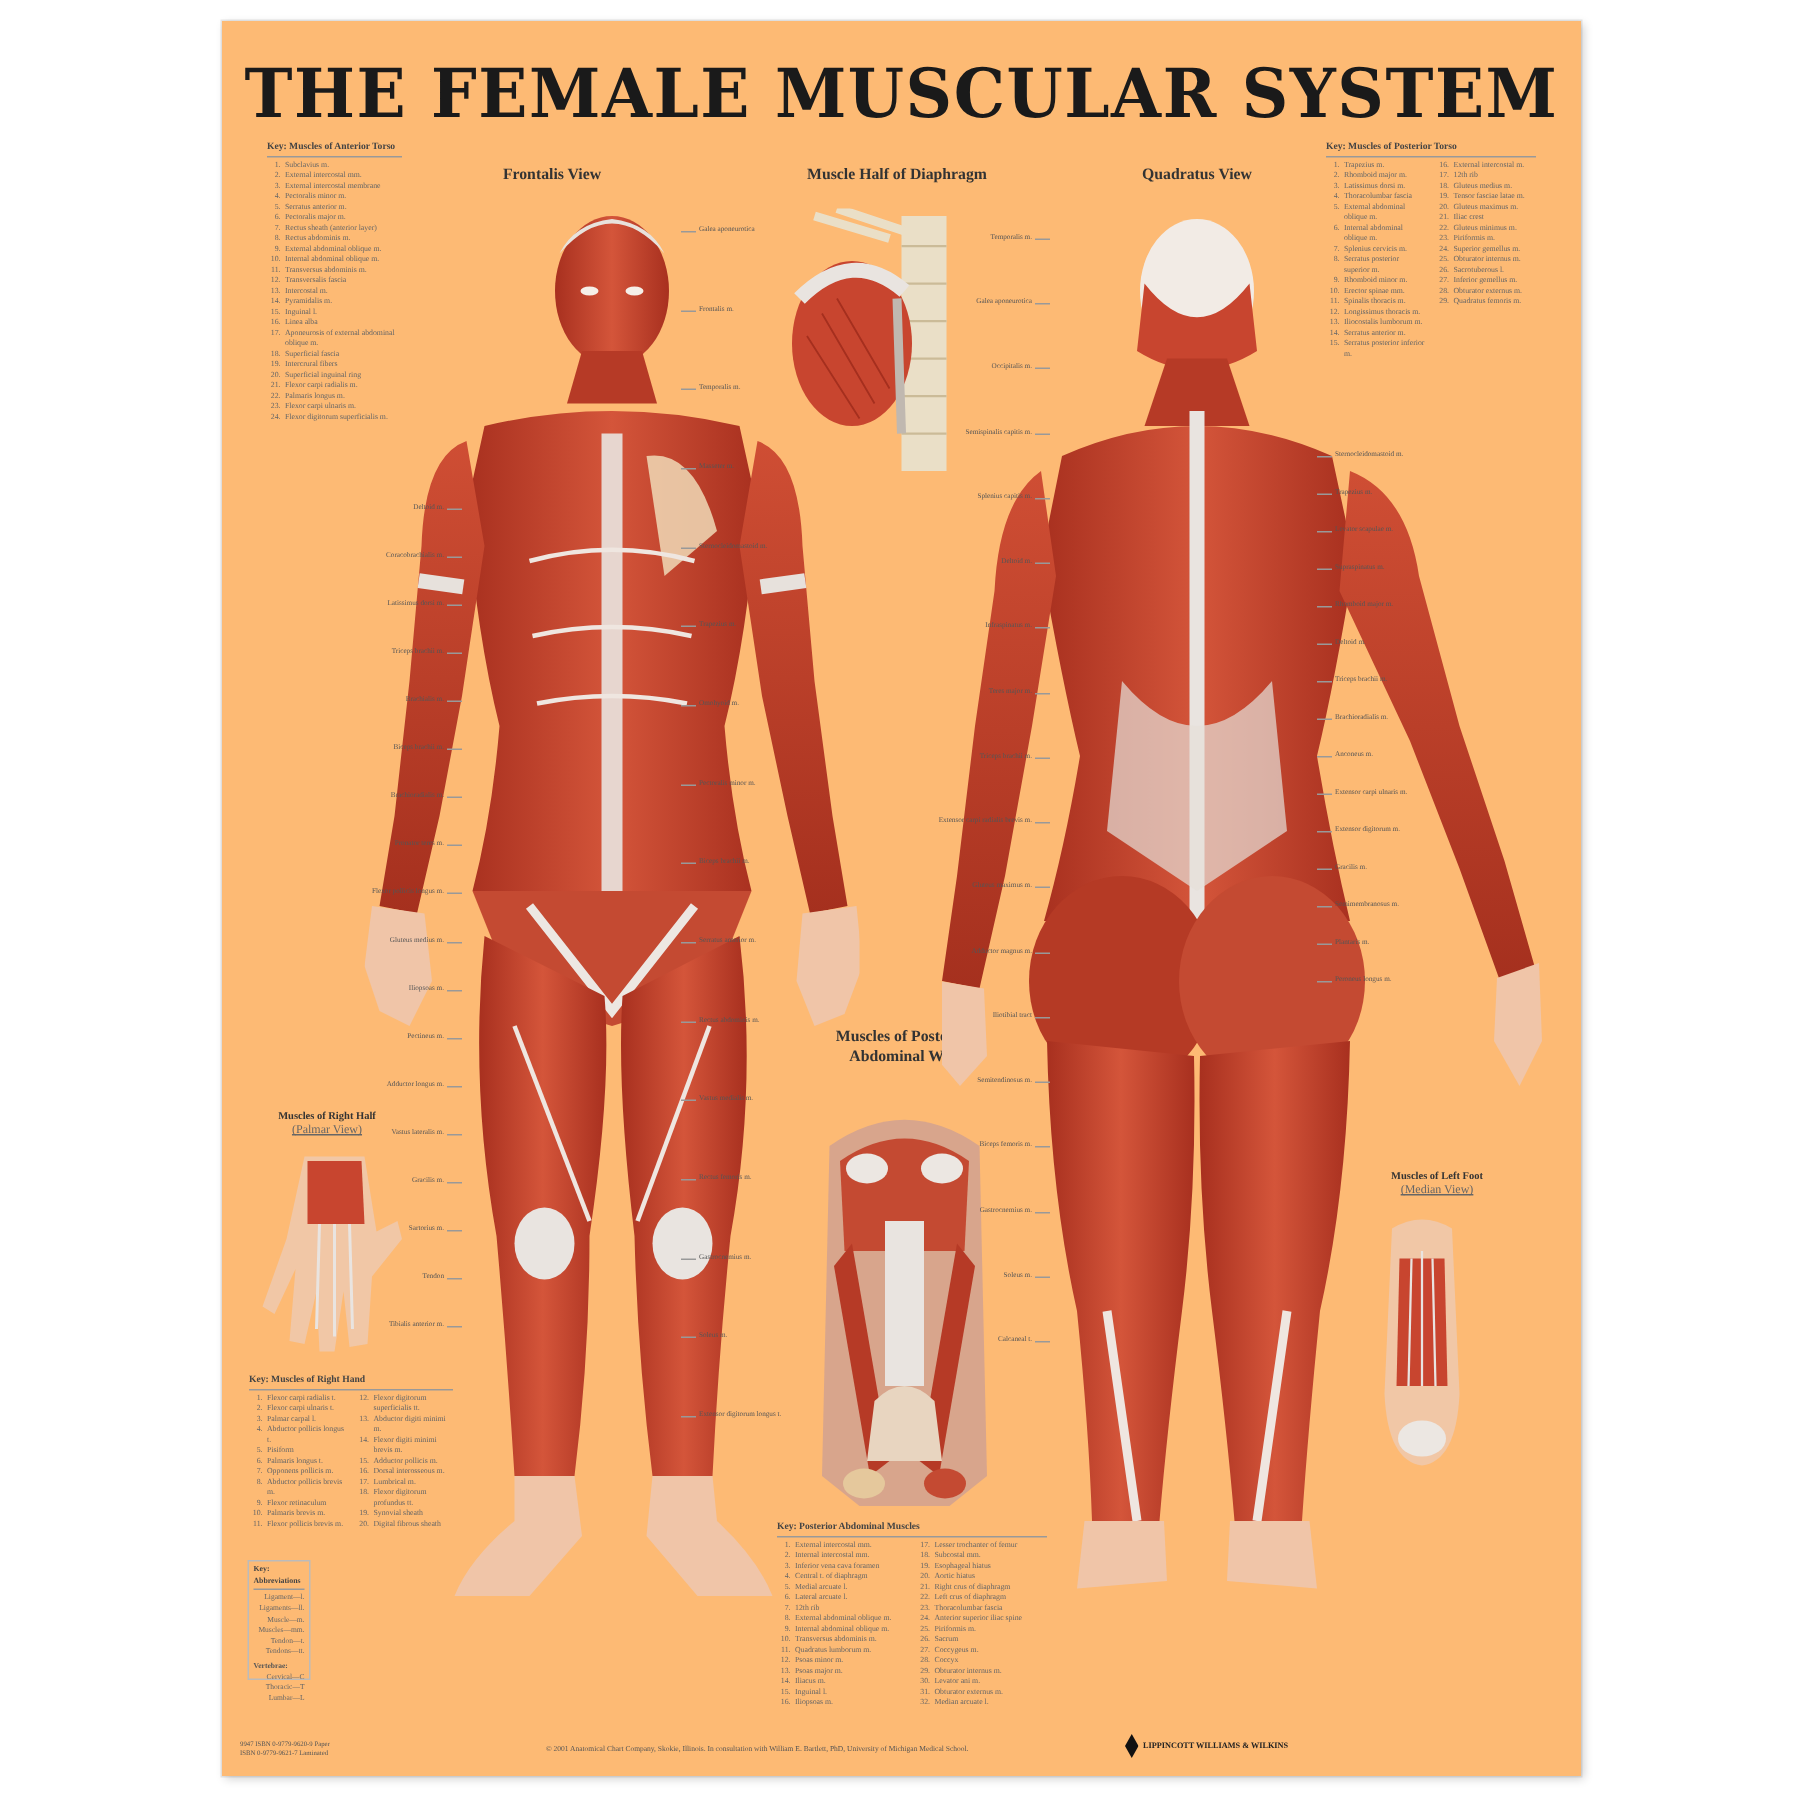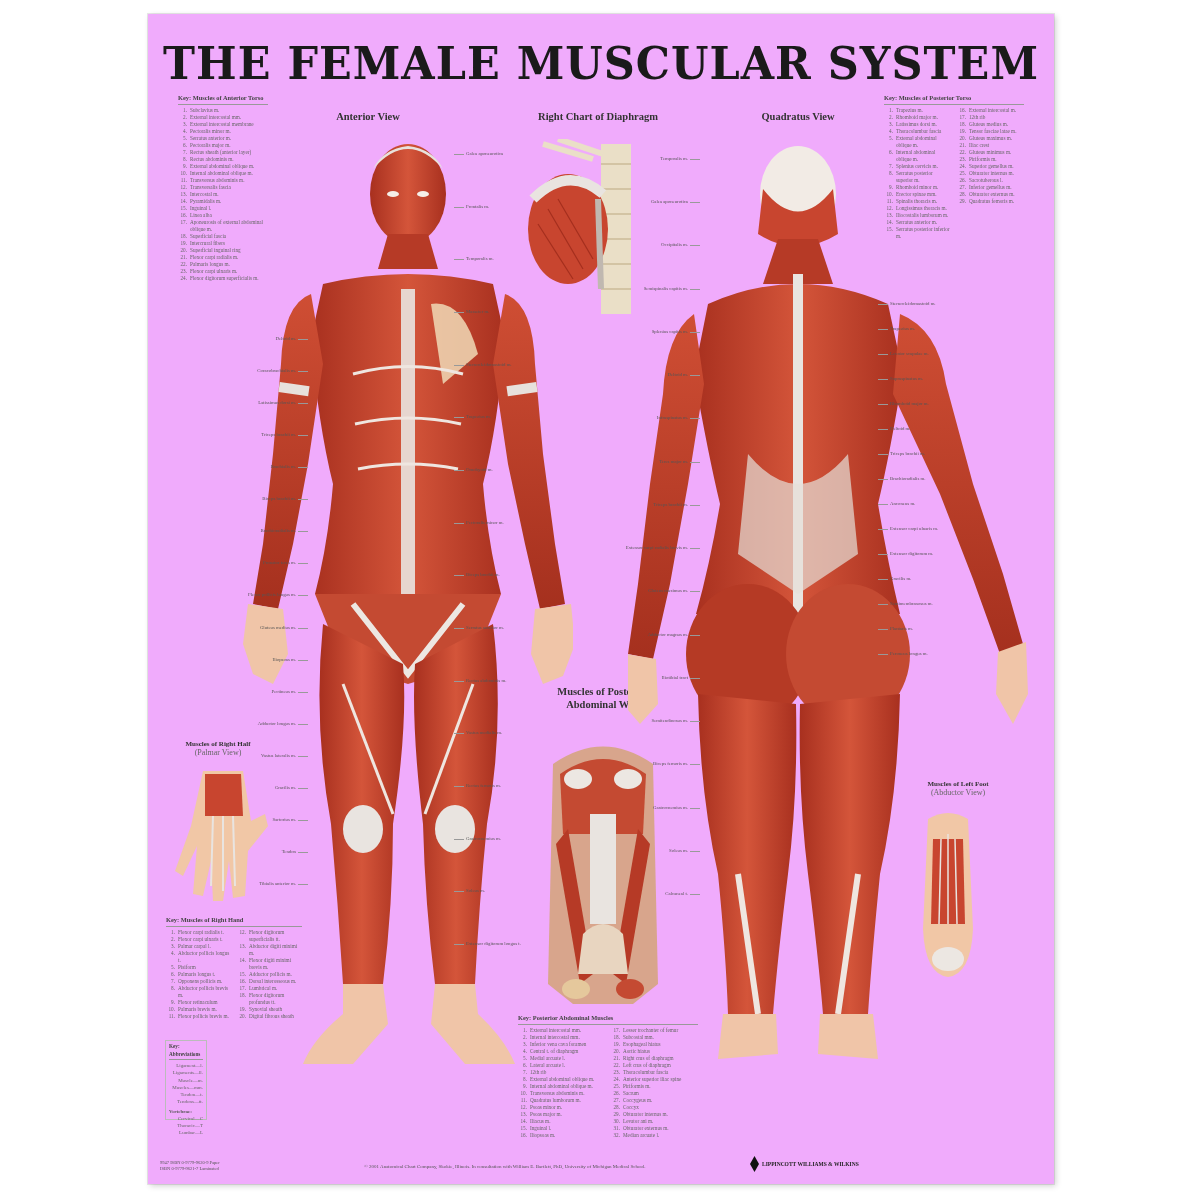--- a/index.html
+++ b/index.html
@@ -1,33 +1,33 @@
 <!DOCTYPE html>
 <html><head>
 <meta charset="utf-8">
 <style>
   * { box-sizing: border-box; margin: 0; padding: 0; }
   html, body { width: 1200px; height: 1200px; background: #ffffff; overflow: hidden; }
   body { font-family: "DejaVu Serif", serif; color: #222; position: relative; }
 
   .poster {
     position: absolute; left: 148px; top: 14px; width: 906px; height: 1170px;
-    background: #f0abfc;
+    background: #fdba74;
     box-shadow: 2px 2px 6px rgba(0,0,0,0.18), 0 0 0 1px #e8e8e8;
   }
   .title {
     position: absolute; left: 0; right: 0; top: 24px; text-align: center;
     font-family: "DejaVu Serif", serif; font-weight: bold; font-size: 43px;
     letter-spacing: 1px; color: #1a1a1a; transform: scaleY(1.05);
   }
   .section-title {
     position: absolute; text-align: center; font-family: "Liberation Serif", serif;
     font-weight: bold; font-size: 10.5px; color: #333; line-height: 1.2;
   }
-  .section-sub { font-weight: normal; font-size: 8px; color: #666; display: block; }
+  .section-sub { font-weight: normal; font-size: 8px; color: #666; display: block; text-decoration: underline; }
 
   .key {
     position: absolute; font-family: "Liberation Serif", serif; font-size: 5.2px;
     color: #666; line-height: 1.35;
   }
   .key-title {
     font-weight: bold; font-size: 6.4px; color: #444;
     border-bottom: 0.8px solid #999; padding-bottom: 1px; margin-bottom: 2px;
   }
   .key-cols { display: flex; gap: 6px; }
@@ -58,34 +58,34 @@
   }
   .leader { position: absolute; height: 0.6px; background: #999; }
 </style>
 </head>
 <body>
 
 <div class="poster">
 
   <div class="title">THE FEMALE MUSCULAR SYSTEM</div>
 
-  <div class="section-title" style="left:160px; top:97px; width:120px;">Anterior View</div>
-  <div class="section-title" style="left:370px; top:97px; width:160px;">Right Chart of Diaphragm</div>
+  <div class="section-title" style="left:160px; top:97px; width:120px;">Frontalis View</div>
+  <div class="section-title" style="left:370px; top:97px; width:160px;">Muscle Half of Diaphragm</div>
   <div class="section-title" style="left:590px; top:97px; width:120px;">Quadratus View</div>
   <div class="section-title" style="left:390px; top:672px; width:130px;">
     <span>Muscles of Posterior</span><br>
     <span>Abdominal Wall</span>
   </div>
   <div class="section-title" style="left:20px; top:726px; width:100px; font-size:7px;">
     <span>Muscles of Right Half</span>
     <span class="section-sub">(Palmar View)</span>
   </div>
   <div class="section-title" style="left:760px; top:766px; width:100px; font-size:7px;">
     <span>Muscles of Left Foot</span>
-    <span class="section-sub">(Abductor View)</span>
+    <span class="section-sub">(Median View)</span>
   </div>
 
   <div class="key" style="left:30px; top:80px; width:90px;">
     <div class="key-title">Key: Muscles of Anterior Torso</div>
     <div id="ant-torso-list">
         <div class="key-item">
           <span class="key-num">1.</span>
           <span>Subclavius m.</span>
         </div>
         <div class="key-item">

